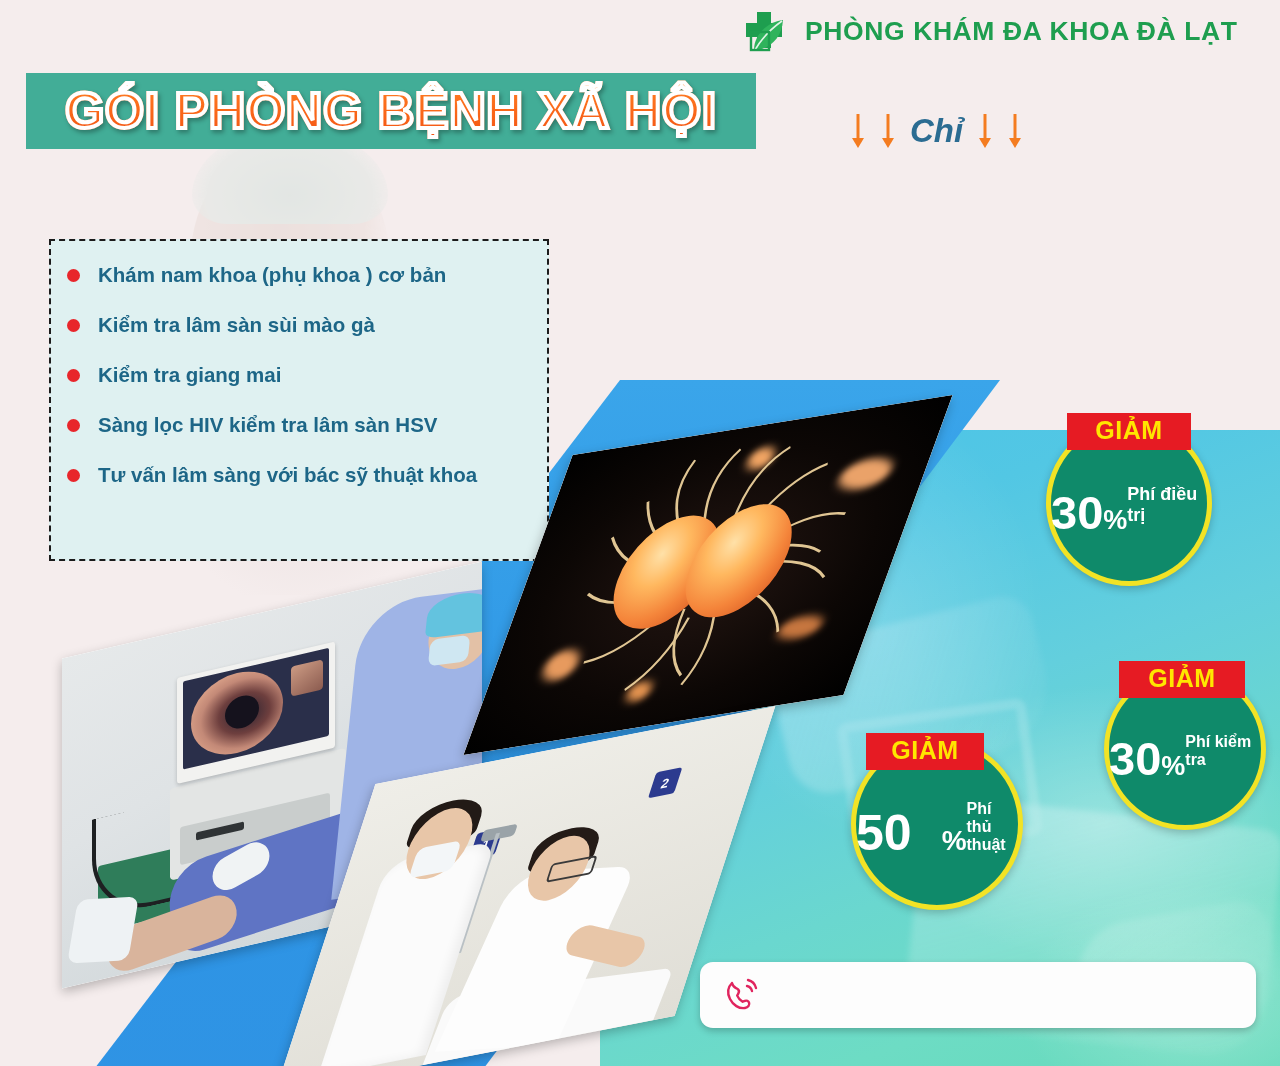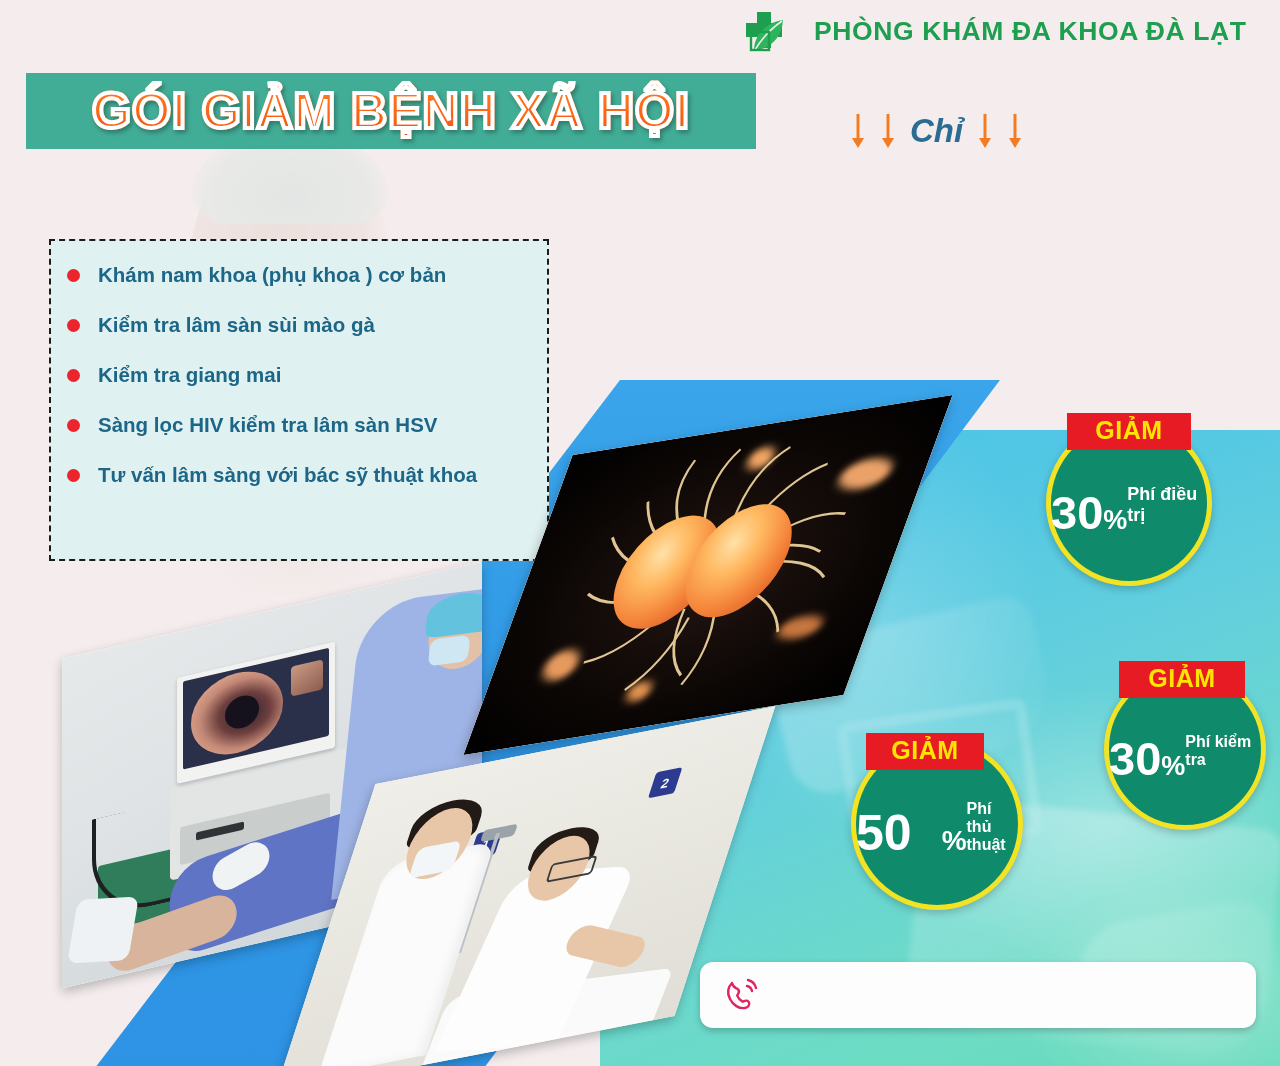--- a/index.html
+++ b/index.html
@@ -70,21 +70,21 @@
 
   
   .bluediag{
     position:absolute;left:0;top:380px;width:1000px;height:760px;
     background:linear-gradient(180deg,#3aa5ea 0%,#2e95e5 55%,#2f93e4 100%);
     clip-path:polygon(620px 0px, 1000px 0px, 430px 760px, 40px 760px);
   }
 
   
   .brand{
-    position:absolute;left:742px;top:8px;display:flex;align-items:center;gap:28px;
+    position:absolute;left:742px;top:8px;display:flex;align-items:center;gap:19px;
   }
   .brand-mark{width:44px;height:46px;position:relative;flex:0 0 auto;}
   .brand-name{
     font-size:26.5px;font-weight:bold;color:#1e9e4f;letter-spacing:.6px;
     white-space:nowrap;font-family:"Liberation Sans", sans-serif;
   }
 
   
   .titlebar{
     position:absolute;left:26px;top:73px;width:730px;height:76px;
@@ -280,21 +280,21 @@
         <path d="M15 4 h14 v11 h11 v14 h-11 v11 h-14 v-11 h-11 v-14 h11 z" fill="#1e9e4f"></path>
         <path d="M12 42 C12 26, 26 14, 41 12 C40 30, 27 42, 12 42 Z" fill="#2fb35c"></path>
         <path d="M13 42 C20 30, 30 20, 40 13" stroke="#ffffff" stroke-width="1.6" fill="none" opacity=".85"></path>
         <rect x="9" y="24" width="18" height="18" fill="none" stroke="#1e9e4f" stroke-width="2.4"></rect>
       </svg>
     </span>
     <span class="brand-name">PHÒNG KHÁM ĐA KHOA ĐÀ LẠT</span>
   </div>
 
   <div class="titlebar">
-    <div class="titletext">GÓI GIẢM BỆNH XÃ HỘI</div>
+    <div class="titletext">GÓI PHÒNG BỆNH XÃ HỘI</div>
   </div>
 
   <div class="listbox">
     <div class="srv">
       <span class="dot"></span>
       <span class="txt">Khám nam khoa (phụ khoa ) cơ bản</span>
     </div>
     <div class="srv">
       <span class="dot"></span>
       <span class="txt">Kiểm tra lâm sàn sùi mào gà</span>

